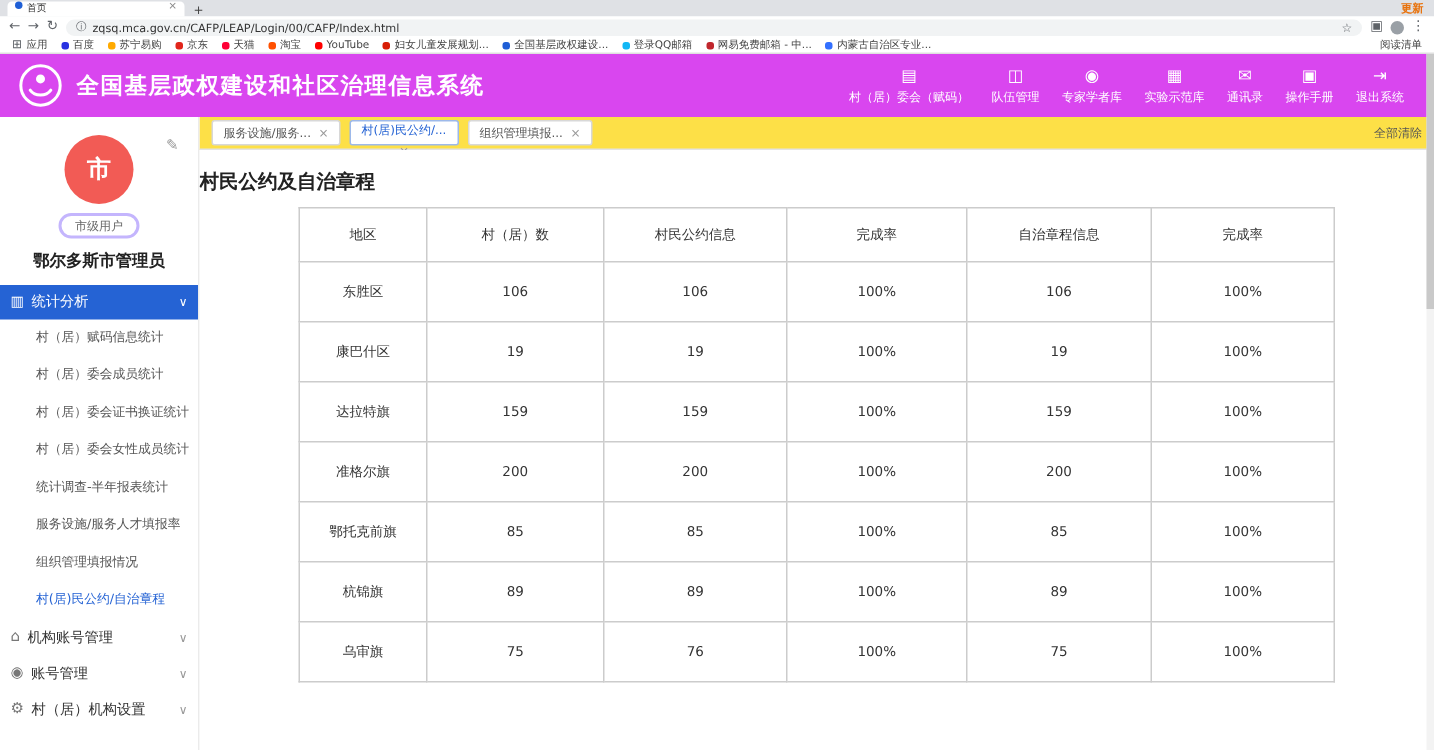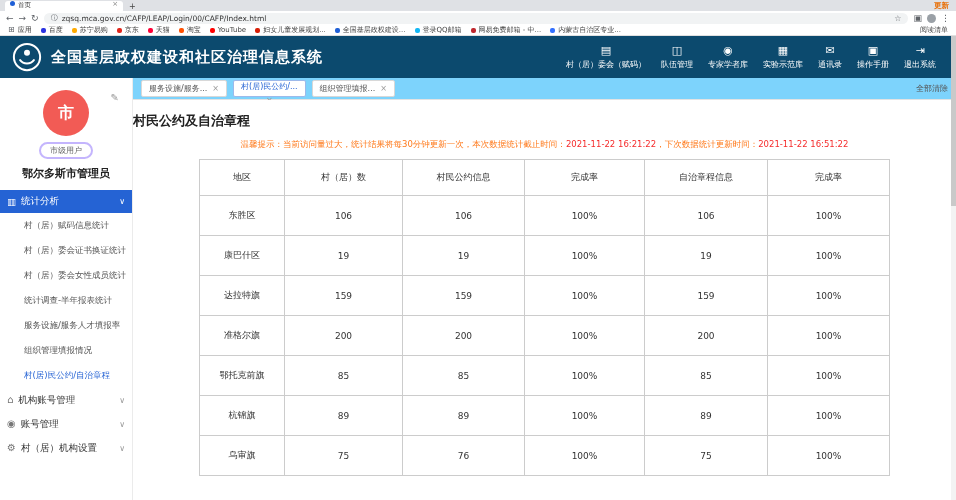--- a/index.html
+++ b/index.html
@@ -21,21 +21,21 @@
   .url-box .star { margin-left:auto; font-size:8px; color:#5f6368; }
   .profile-dot { width:9px; height:9px; border-radius:50%; background:#9aa0a6; flex:none; }
 
   .bookmarks { height:11px; background:#fff; border-bottom:1px solid #e0e0e0; display:flex; align-items:center; gap:9px; padding:0 8px; font-size:7px; color:#444; flex:none; white-space:nowrap; overflow:hidden; }
   .bm { display:flex; align-items:center; gap:3px; flex:none; }
   .bm-dot { width:5px; height:5px; border-radius:2px; background:#888; flex:none; }
   .apps-ico { font-size:8px; color:#5f6368; line-height:1; }
   .reading-list { margin-left:auto; flex:none; color:#444; }
 
   
-  .app-header { height:42px; background:#0c4a6e; display:flex; align-items:center; padding:0 12px; color:#fff; flex:none; }
+  .app-header { height:42px; background:#d946ef; display:flex; align-items:center; padding:0 12px; color:#fff; flex:none; }
   .logo { width:30px; height:30px; flex:none; }
   .app-title { font-size:15px; font-weight:bold; margin-left:9px; letter-spacing:1px; white-space:nowrap; }
   .app-nav { margin-left:auto; display:flex; align-items:flex-end; gap:15px; padding-right:8px; }
   .nav-item { display:flex; flex-direction:column; align-items:center; gap:3px; font-size:8px; white-space:nowrap; cursor:default; }
   .nav-ico { font-size:11px; line-height:1; }
 
   
   .workspace { flex:1; display:flex; overflow:hidden; }
 
   .sidebar { width:133px; flex:none; background:#fff; border-right:1px solid #ebebeb; display:flex; flex-direction:column; overflow:hidden; }
@@ -47,21 +47,21 @@
   .menu { flex:1; overflow:hidden; }
   .menu-group-active { height:23px; background:#2563d4; color:#fff; display:flex; align-items:center; gap:5px; padding:0 7px; font-size:9.5px; white-space:nowrap; }
   .menu-group-active .arrow { margin-left:auto; font-size:8px; }
   .submenu-item { height:25px; line-height:25px; padding-left:24px; font-size:8.5px; color:#555; white-space:nowrap; overflow:hidden; }
   .submenu-item.active { color:#2563d4; }
   .menu-group { height:24px; display:flex; align-items:center; gap:5px; padding:0 7px; font-size:9.5px; color:#333; white-space:nowrap; }
   .menu-group .g-ico { color:#777; font-size:10px; line-height:1; }
   .menu-group .arrow { margin-left:auto; color:#999; font-size:8px; }
 
   .right-col { flex:1; display:flex; flex-direction:column; overflow:hidden; }
-  .tabstrip { height:22px; background:#7dd3fc; border-bottom:1px solid #e3e3e3; display:flex; align-items:center; gap:6px; padding:0 8px; flex:none; }
+  .tabstrip { height:22px; background:#fde047; border-bottom:1px solid #e3e3e3; display:flex; align-items:center; gap:6px; padding:0 8px; flex:none; }
   .page-tab { height:17px; background:#fff; border:1px solid #d8d8d8; border-radius:2px; display:flex; align-items:center; gap:5px; padding:0 7px; font-size:8px; color:#555; white-space:nowrap; }
   .page-tab.active { color:#2563d4; border-color:#9db9ea;flex-direction:column; }
   .page-tab .close { color:#999; font-size:8px; line-height:1; }
   .clear-all { margin-left:auto; font-size:8px; color:#555; }
 
   .content { flex:1; background:#fff; overflow:hidden; }
   .page-title { font-size:13px; font-weight:bold; color:#222; margin-top:12px; }
   .notice { text-align:center; font-size:8.5px; margin-top:9px; white-space:nowrap; }
   .notice .o { color:#ff7a1c; }
   .notice .r { color:#f52b2b; }
@@ -204,20 +204,21 @@
       <div class="user-name">鄂尔多斯市管理员</div>
     </div>
     <div class="menu">
       <div class="menu-group-active">
         <span class="g-ico" style="color:#fff">▥</span>
         <span>统计分析</span>
         <span class="arrow">∨</span>
       </div>
       <div>
           <div class="submenu-item">村（居）赋码信息统计</div>
+          <div class="submenu-item">村（居）委会成员统计</div>
           <div class="submenu-item">村（居）委会证书换证统计</div>
           <div class="submenu-item">村（居）委会女性成员统计</div>
           <div class="submenu-item">统计调查-半年报表统计</div>
           <div class="submenu-item">服务设施/服务人才填报率</div>
           <div class="submenu-item">组织管理填报情况</div>
           <div class="submenu-item active">村(居)民公约/自治章程</div>
         </div>
       <div class="menu-group">
         <span class="g-ico">⌂</span>
         <span>机构账号管理</span>
@@ -248,23 +249,20 @@
       </div>
       <div class="page-tab">
         <span>组织管理填报...</span>
         <span class="close">×</span>
       </div>
       <div class="clear-all">全部清除</div>
     </div>
 
     <div class="content">
       <div class="page-title">村民公约及自治章程</div>
-      <div class="notice">
-        <span class="o">温馨提示：当前访问量过大，统计结果将每30分钟更新一次，本次数据统计截止时间：</span><span class="r">2021-11-22 16:21:22</span><span class="o">，下次数据统计更新时间：</span><span class="r">2021-11-22 16:51:22</span>
-      </div>
       <table class="stats">
         <colgroup>
           <col style="width:85px">
             <col style="width:118px">
             <col style="width:122px">
           <col style="width:120px">
             <col style="width:123px">
             <col style="width:122px">
         </colgroup>
         <thead>

